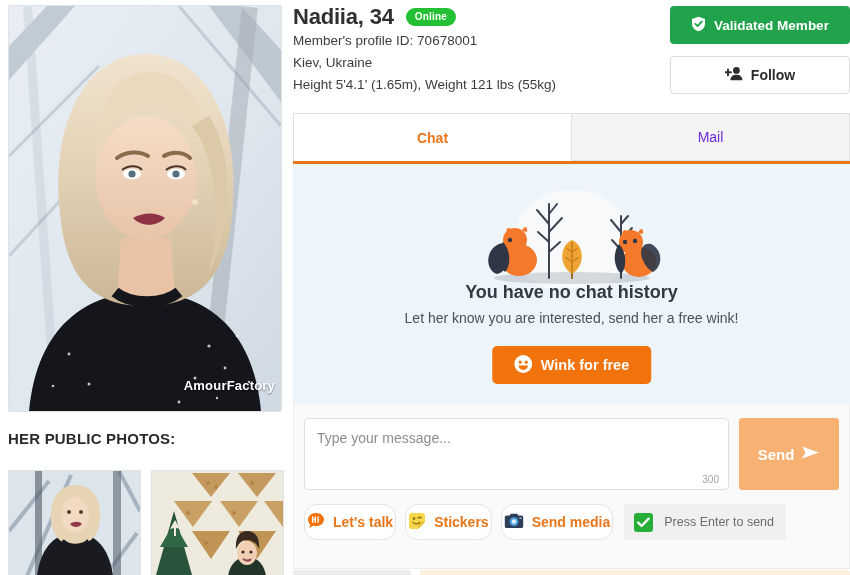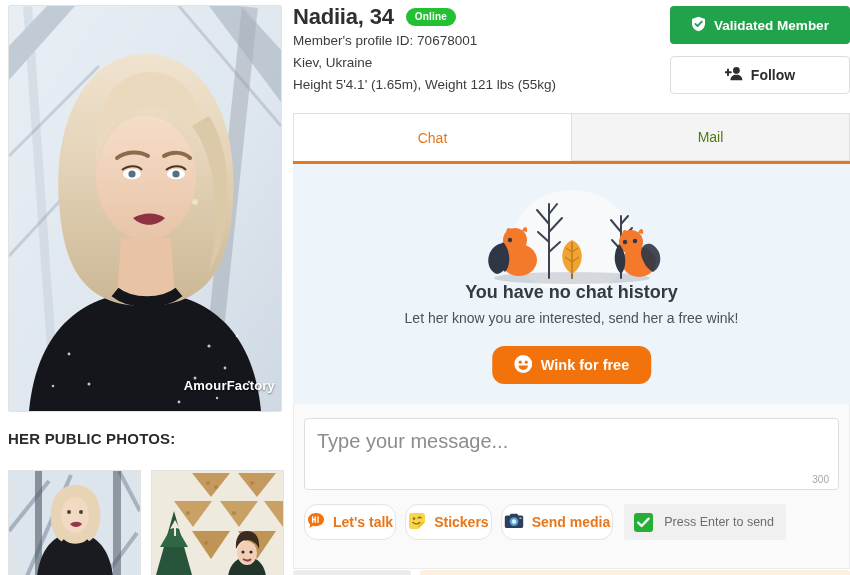--- a/index.html
+++ b/index.html
@@ -187,26 +187,26 @@
     align-items: center;
     justify-content: center;
     font-size: 14px;
     cursor: pointer;
     border: 1px solid #e0e0e0;
     box-sizing: border-box;
   }
   .tab.active {
     background: #ffffff;
     color: #e8761a;
-    font-weight: normal;
+    font-weight: bold;
     border-bottom: none;
   }
   .tab.inactive {
     background: #f4f4f4;
-    color: #4d7c0f;
+    color: #6d28d9;
     border-left: none;
   }
 
   
   .chat-area {
     position: absolute;
     left: 8px;
     top: 161px;
     width: 557px;
     height: 243px;
@@ -253,21 +253,21 @@
     align-items: center;
     justify-content: center;
     gap: 9px;
     height: 38px;
     padding: 0 22px;
     background: #f2730c;
     color: #ffffff;
     font-size: 14.5px;
     font-weight: bold;
     border: none;
-    border-radius: 12px;
+    border-radius: 5px;
     cursor: pointer;
     font-family: "Liberation Sans", sans-serif;
   }
 
   
   .composer {
     position: absolute;
     left: 8px;
     top: 404px;
     width: 557px;
@@ -295,21 +295,21 @@
   }
   .msg-input {
     width: 100%;
     height: 100%;
     border: none;
     outline: none;
     resize: none;
     background: transparent;
     box-sizing: border-box;
     padding: 11px 12px;
-    font-size: 20px;
+    font-size: 14px;
     color: #3c3c3c;
     font-family: "Liberation Sans", sans-serif;
   }
   .msg-input::placeholder { color: #8d8d8d; }
   .char-count {
     position: absolute;
     right: 9px;
     bottom: 4px;
     font-size: 10px;
     color: #a5a5a5;
@@ -643,20 +643,28 @@
         <span>Wink for free</span>
       </button>
     </div>
 
     <div class="composer">
       <div class="composer-row">
         <div class="msg-box">
           <textarea class="msg-input" placeholder="Type your message..." style=""></textarea>
           <span class="char-count">300</span>
         </div>
+        <button class="send-btn">
+          <span>Send</span>
+          <span>
+            <svg width="19" height="17" viewBox="0 0 19 17">
+              <path d="M1 2.5 L18 8.5 L1 14.5 L4.5 8.5 Z" fill="#ffffff"></path>
+            </svg>
+          </span>
+        </button>
       </div>
 
       <div class="actions-row">
         <button class="action-btn">
           <span>
             <svg width="18" height="18" viewBox="0 0 18 18">
               <path d="M9 1 C13.6 1 17 3.9 17 7.6 C17 11.3 13.6 14.2 9 14.2 C7.9 14.2 6.9 14.1 6 13.8 L2.3 16 L3.2 12.6 C1.8 11.3 1 9.6 1 7.6 C1 3.9 4.4 1 9 1 Z" fill="#f2730c"></path>
               <path d="M5.6 5 V10.2 M5.6 7.6 H8.2 M8.2 5 V10.2" stroke="#ffffff" stroke-width="1.4" stroke-linecap="round"></path>
               <path d="M11 5 V10.2" stroke="#ffffff" stroke-width="1.4" stroke-linecap="round"></path>
             </svg>

